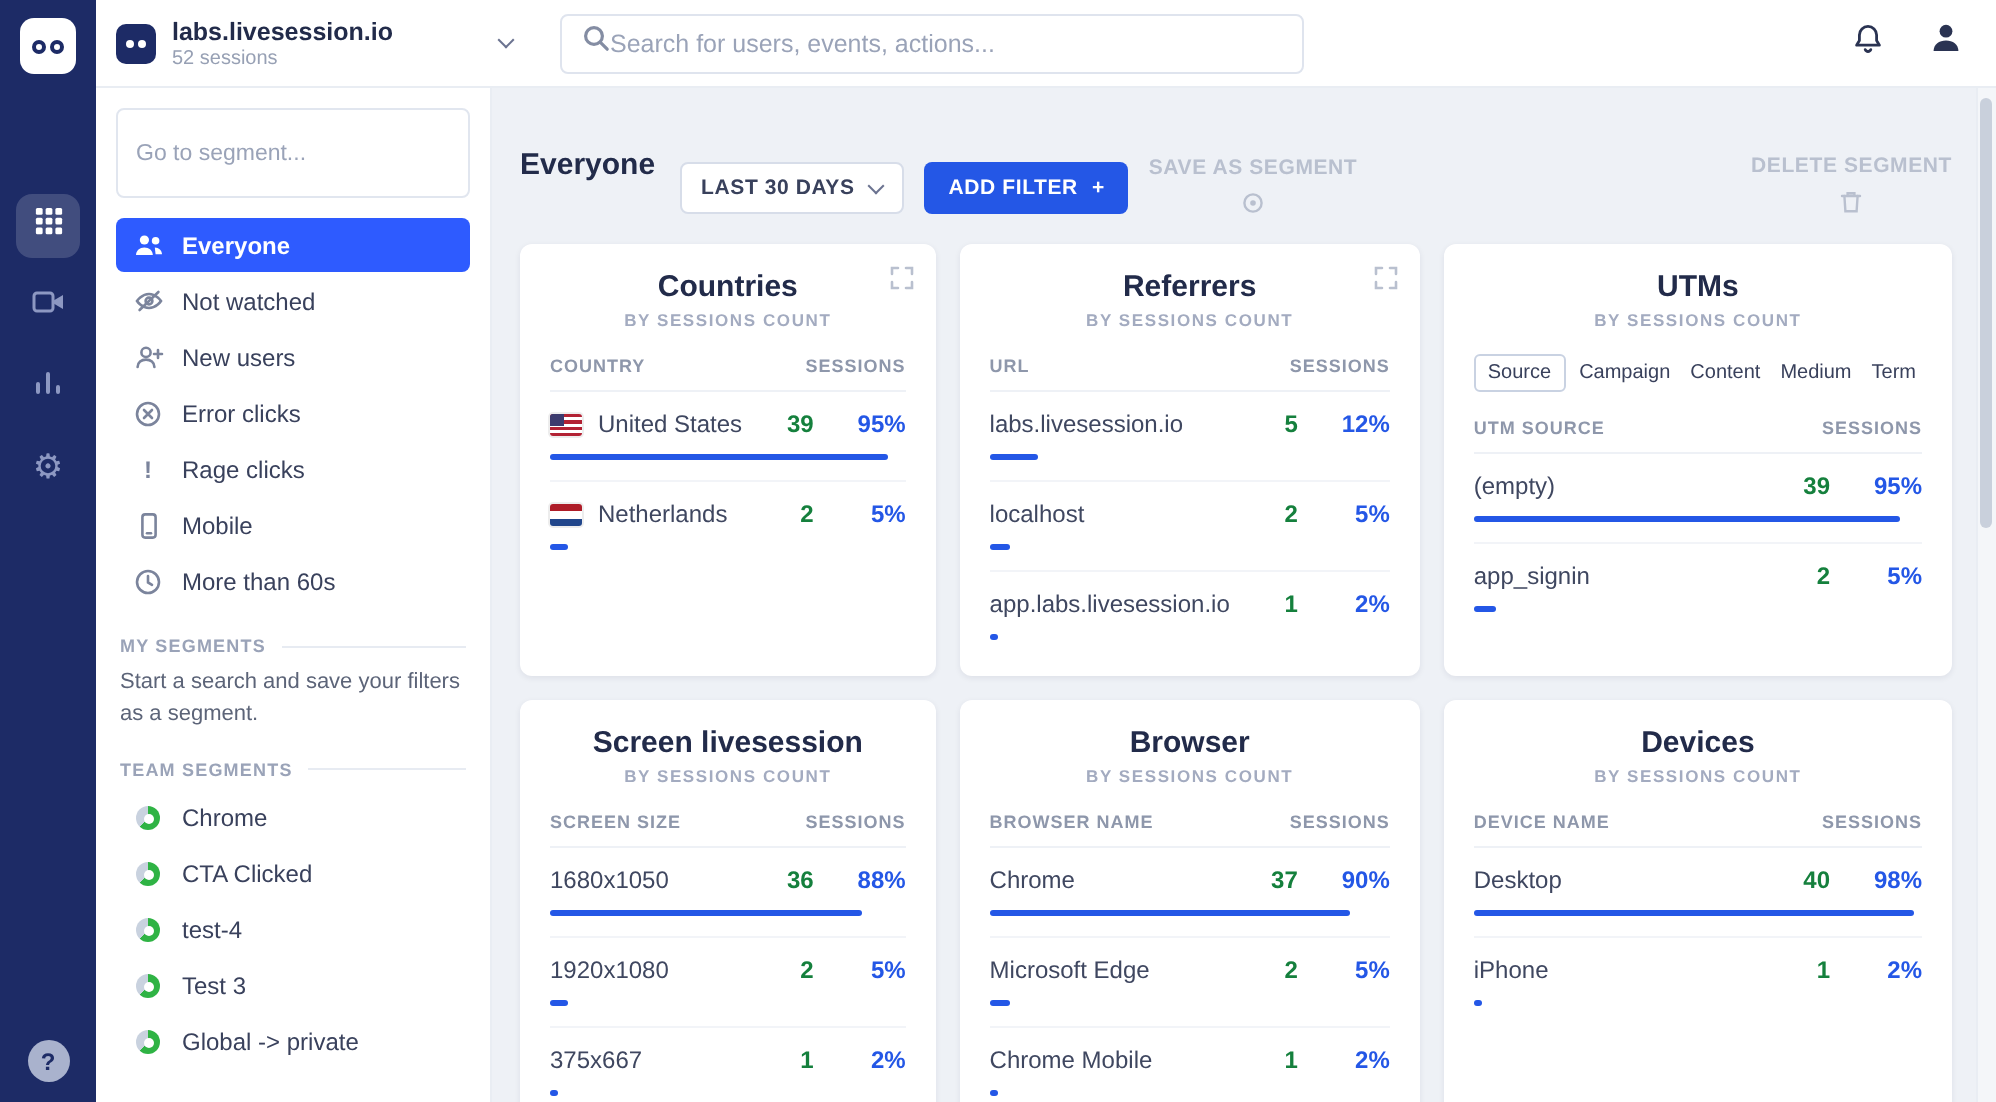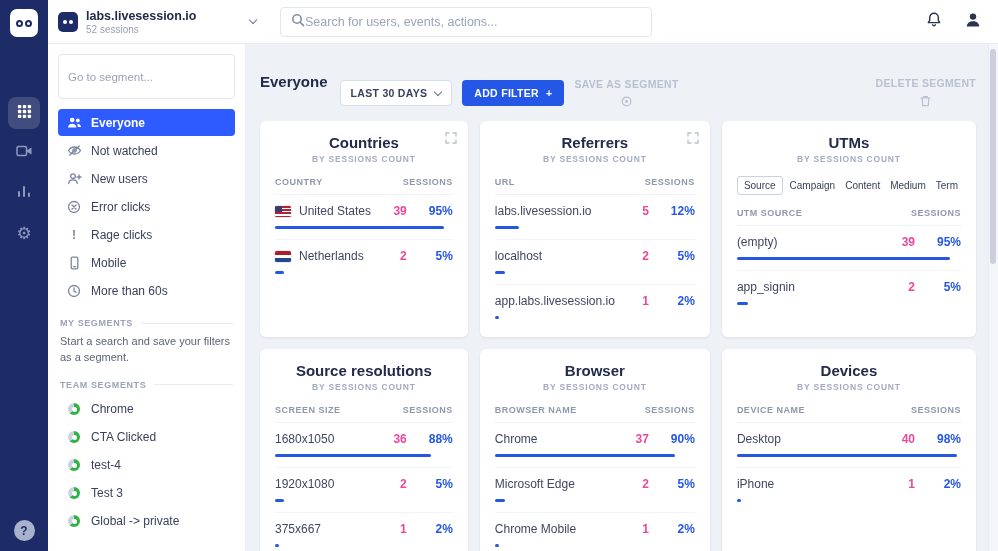--- a/index.html
+++ b/index.html
@@ -98,21 +98,21 @@
   .utm-tab { font-size:10px; color:#39415c; padding:3px 3px; cursor:pointer; white-space:nowrap; }
   .utm-tab.active { border:1px solid #c9d2e2; border-radius:3px; padding:3px 6px; }
   .thead { display:flex; justify-content:space-between; margin-top:13px; padding-bottom:7px;
     border-bottom:1px solid #eef1f6; font-size:9px; font-weight:700; color:#8e97ab;
     letter-spacing:.5px; }
   .trow { padding:9px 0 10px; border-bottom:1px solid #f2f4f8; cursor:pointer; }
   .trow:last-child { border-bottom:0; }
   .trow-line { display:flex; align-items:center; }
   .row-label { flex:1; font-size:12px; color:#3f4760; white-space:nowrap; overflow:hidden;
     text-overflow:ellipsis; }
-  .row-sessions { min-width:34px; text-align:right; font-weight:700; font-size:12px; color:#ec4899; }
+  .row-sessions { min-width:34px; text-align:right; font-weight:700; font-size:12px; color:#15803d; }
   .row-percent { min-width:46px; text-align:right; font-weight:700; font-size:12px; color:#2457e6; }
   .bar { height:3px; background:#2457e6; border-radius:2px; margin-top:8px; }
   .flag { width:16px; height:11px; border-radius:1.5px; margin-right:8px; display:inline-block;
     flex:none; box-shadow:0 0 0 1px rgba(0,0,0,.07); position:relative; overflow:hidden; }
   .flag[data-flag="us"] { background:repeating-linear-gradient(180deg,#b22234 0 1.6px,#fff 1.6px 3.2px); }
   .flag[data-flag="us"]::after { content:""; position:absolute; left:0; top:0; width:7px; height:6px;
     background:#3c3b6e; }
   .flag[data-flag="nl"] { background:linear-gradient(180deg,#ae1c28 0 33%,#fff 33% 66%,#21468b 66%); }
 
   
@@ -454,21 +454,21 @@
               <div class="trow-line">
                 <span class="row-label">app_signin</span>
                 <span class="row-sessions">2</span>
                 <span class="row-percent">5%</span>
               </div>
               <div class="bar" style="width: 5%;"></div>
             </div>
           </section>
 
           <section class="card">
-            <h3 class="card-title">Source resolutions</h3>
+            <h3 class="card-title">Screen livesession</h3>
             <div class="card-sub">BY SESSIONS COUNT</div>
             <div class="thead">
               <span>SCREEN SIZE</span>
               <span>SESSIONS</span>
             </div>
             <div class="trow">
               <div class="trow-line">
                 <span class="row-label">1680x1050</span>
                 <span class="row-sessions">36</span>
                 <span class="row-percent">88%</span>

